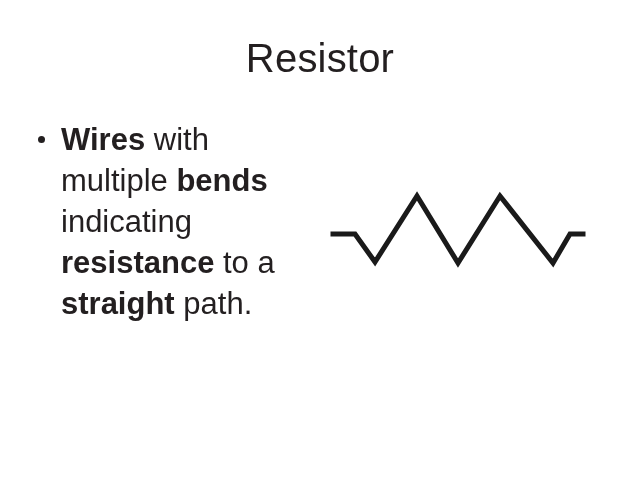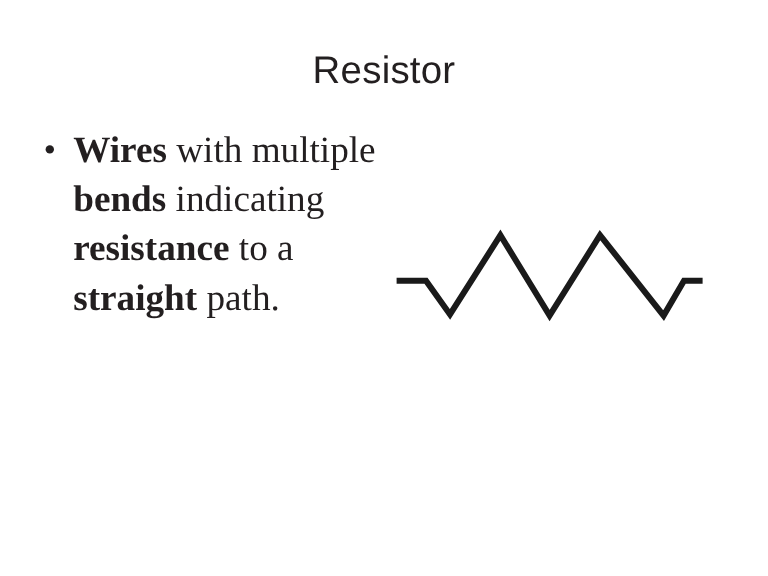--- a/index.html
+++ b/index.html
@@ -16,32 +16,31 @@
     height: 480px;
     background: #ffffff;
     overflow: hidden;
   }
   #slide-title {
     position: absolute;
     left: 0;
     top: 36px;
     width: 640px;
     text-align: center;
-    font-size: 32px;
+    font-size: 40px;
     font-weight: 400;
     line-height: 44px;
     color: #231f20;
     letter-spacing: 0.2px;
   }
   #body-block {
     position: absolute;
     left: 30px;
-    top: 104px;
+    top: 119px;
     width: 290px;
-    font-family: Liberation Serif, serif;
   }
   .bullet-row {
     position: relative;
     display: block;
   }
   .bullet-dot {
     position: absolute;
     left: 8px;
     top: 17px;
     width: 7px;

